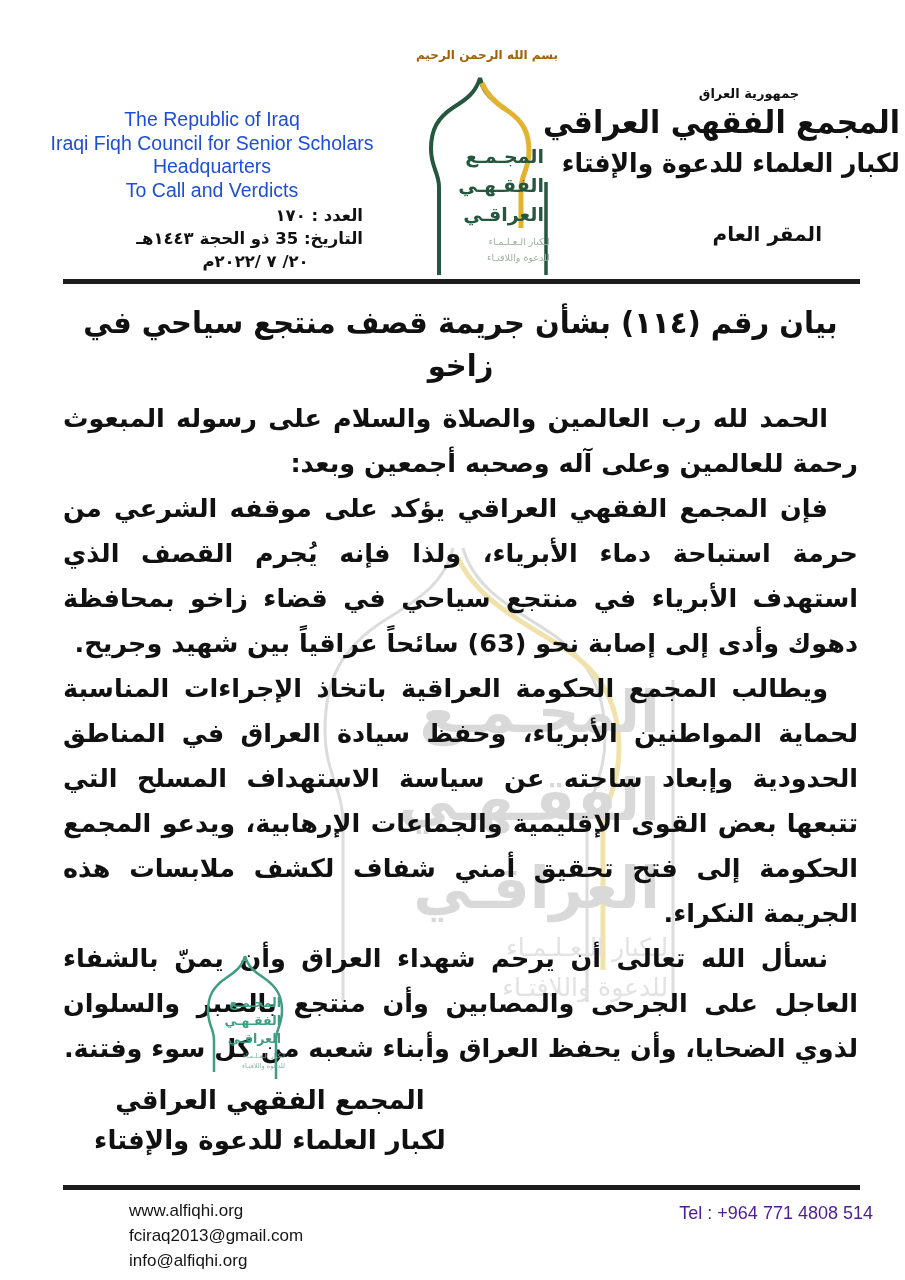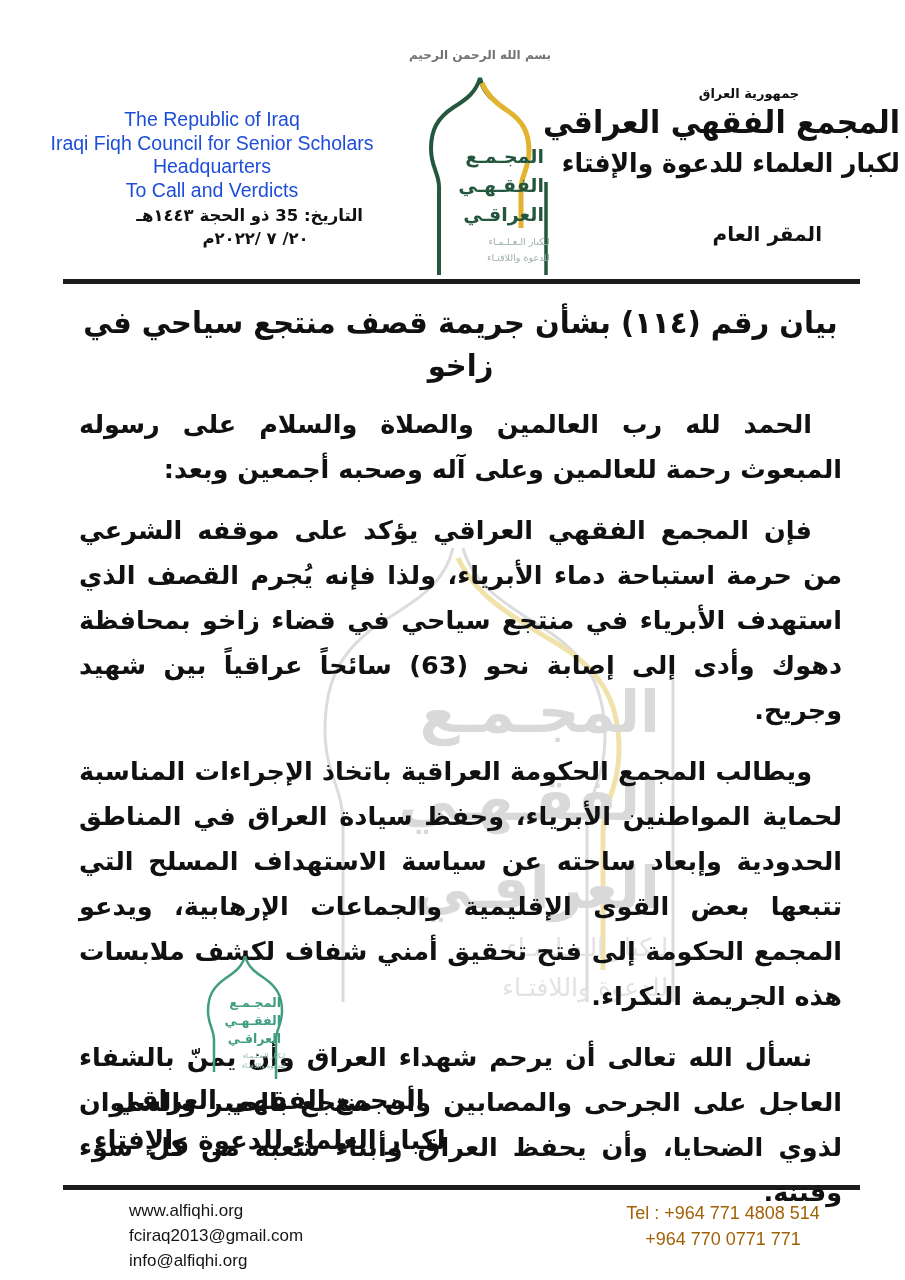--- a/index.html
+++ b/index.html
@@ -4,22 +4,22 @@
 <style>
   :root{
     --logo-green:#24573e; --logo-yellow:#e2b32f; --logo-subtext:#9fb0a6;
     --teal:#3f9d82; --ink:#111111; --rule:#1c1c1c;
     --wm-gray:#dcdcdc; --wm-yellow:#f1e2ab;
   }
   html,body{margin:0;padding:0;background:#f2f2f2;}
   .page{position:relative;width:905px;height:1280px;background:#ffffff;margin:0 auto;
         overflow:hidden;font-family:"DejaVu Sans",sans-serif;color:var(--ink);}
   
-  .bismillah{position:absolute;left:402px;top:48px;width:156px;text-align:center;
-             font-size:12px;font-weight:bold;direction:rtl;color:#737373;}
+  .bismillah{position:absolute;left:402px;top:48px;width:156px;
+             font-size:12px;font-weight:bold;direction:rtl;color:#a16207;}
   .eng-block{position:absolute;left:28px;top:108px;width:368px;text-align:center;
              font-family:"Liberation Sans",sans-serif;font-size:19.5px;line-height:23.5px;
              color:#1d4ed8;white-space:nowrap;}
   .issue-block{position:absolute;left:128px;top:204px;width:235px;direction:rtl;
                font-size:16.5px;font-weight:bold;line-height:23px;text-align:right;white-space:nowrap;}
   .issue-block .date-g{text-align:center;padding-left:20px;}
   .logo-top{position:absolute;left:398px;top:76px;width:164px;height:202px;}
   .logo-top .ltxt{position:absolute;right:18px;top:66px;text-align:right;direction:rtl;
                   color:var(--logo-green);font-weight:bold;font-size:19px;line-height:29px;white-space:nowrap;}
   .logo-top .lsub{position:absolute;right:12px;top:158px;text-align:right;direction:rtl;
@@ -36,35 +36,35 @@
   
   .watermark{position:absolute;left:253px;top:540px;width:455px;height:470px;z-index:0;}
   .watermark .wbig{position:absolute;right:48px;top:128px;text-align:right;direction:rtl;
                    font-size:58px;font-weight:bold;line-height:88px;color:#d9d9d9;white-space:nowrap;}
   .watermark .wsub{position:absolute;right:40px;top:388px;text-align:right;direction:rtl;
                    font-size:25px;line-height:40px;color:#e2e2e2;white-space:nowrap;}
   
   .doc-body{position:absolute;left:63px;top:298px;width:795px;z-index:1;direction:rtl;}
   .doc-title{text-align:center;font-size:29px;font-weight:bold;line-height:42px;
              margin:4px 0 10px 0;transform:scaleY(1.03);}
-  .doc-body p{margin:16px;font-size:25.5px;font-weight:bold;line-height:45px;
+  .doc-body p{margin:0;font-size:25.5px;font-weight:bold;line-height:45px;
               text-align:justify;text-indent:30px;}
   
   .logo-bottom{position:absolute;left:183px;top:954px;width:124px;height:130px;z-index:2;}
   .logo-bottom .ltxt{position:absolute;right:26px;top:40px;text-align:right;direction:rtl;
                      color:var(--teal);font-weight:bold;font-size:12.5px;line-height:18px;white-space:nowrap;}
   .logo-bottom .lsub{position:absolute;right:22px;top:97px;text-align:right;direction:rtl;
                      color:#86b5a6;font-size:6.5px;line-height:10px;white-space:nowrap;}
   .signature{position:absolute;left:52px;top:1080px;width:436px;text-align:center;direction:rtl;
              font-size:26px;font-weight:bold;line-height:40px;z-index:2;white-space:nowrap;}
   
   .footer-left{position:absolute;left:85px;top:1198px;font-family:"Liberation Sans",sans-serif;
                font-size:17px;line-height:25px;color:#151515;margin-left:44px;}
-  .footer-right{position:absolute;right:32px;top:1200px;width:300px;text-align:center;
-                font-family:"Liberation Sans",sans-serif;font-size:18px;line-height:26px;color:#a16207;}
+  .footer-right{position:absolute;right:32px;top:1200px;width:300px;text-align:right;
+                font-family:"Liberation Sans",sans-serif;font-size:18px;line-height:26px;color:#4c1d95;}
   svg{display:block;}
 </style>
 </head>
 <body>
 
 <div class="page">
 
   <div class="watermark">
     <svg width="455" height="470" viewBox="0 0 455 470">
       <path d="M200,8 C192,42 168,58 132,80 C88,108 72,140 72,190 C72,234 90,248 90,283 L90,462" fill="none" stroke="var(--wm-gray)" stroke-width="3"></path>
@@ -86,20 +86,21 @@
   <div class="bismillah">بسم الله الرحمن الرحيم</div>
 
   <div class="eng-block">
     <div>The Republic of Iraq</div>
     <div>Iraqi Fiqh Council for Senior Scholars</div>
     <div>Headquarters</div>
     <div>To Call and Verdicts</div>
   </div>
 
   <div class="issue-block">
+    <div>العدد : ١٧٠</div>
     <div>التاريخ: 35 ذو الحجة ١٤٤٣هـ</div>
     <div class="date-g">٢٠/ ٧ /٢٠٢٢م</div>
   </div>
 
   <div class="logo-top">
     <svg width="164" height="202" viewBox="0 0 164 202">
       <path d="M97,25 C88,19 84,12 82,2 C78,16 69,23 56,31 C39,42 33,54 33,73 C33,91 41,97 41,111 L41,199" fill="none" stroke="var(--logo-green)" stroke-width="4"></path>
       <path d="M84,7 C89,20 99,28 110,35 C125,45 131,57 131,75 C131,93 123,99 123,113 L123,152" fill="none" stroke="var(--logo-yellow)" stroke-width="5"></path>
       <path d="M148,106 L148,199" fill="none" stroke="var(--logo-green)" stroke-width="3.5"></path>
     </svg>
@@ -154,16 +155,15 @@
 
   <div class="rule rule-bottom"></div>
 
   <div class="footer-left">
     <div>www.alfiqhi.org</div>
     <div>fciraq2013@gmail.com</div>
     <div>info@alfiqhi.org</div>
   </div>
   <div class="footer-right">
     <div>Tel : +964 771 4808 514</div>
-    <div>+964 770 0771 771</div>
   </div>
 
 </div>
 
 </body></html>

